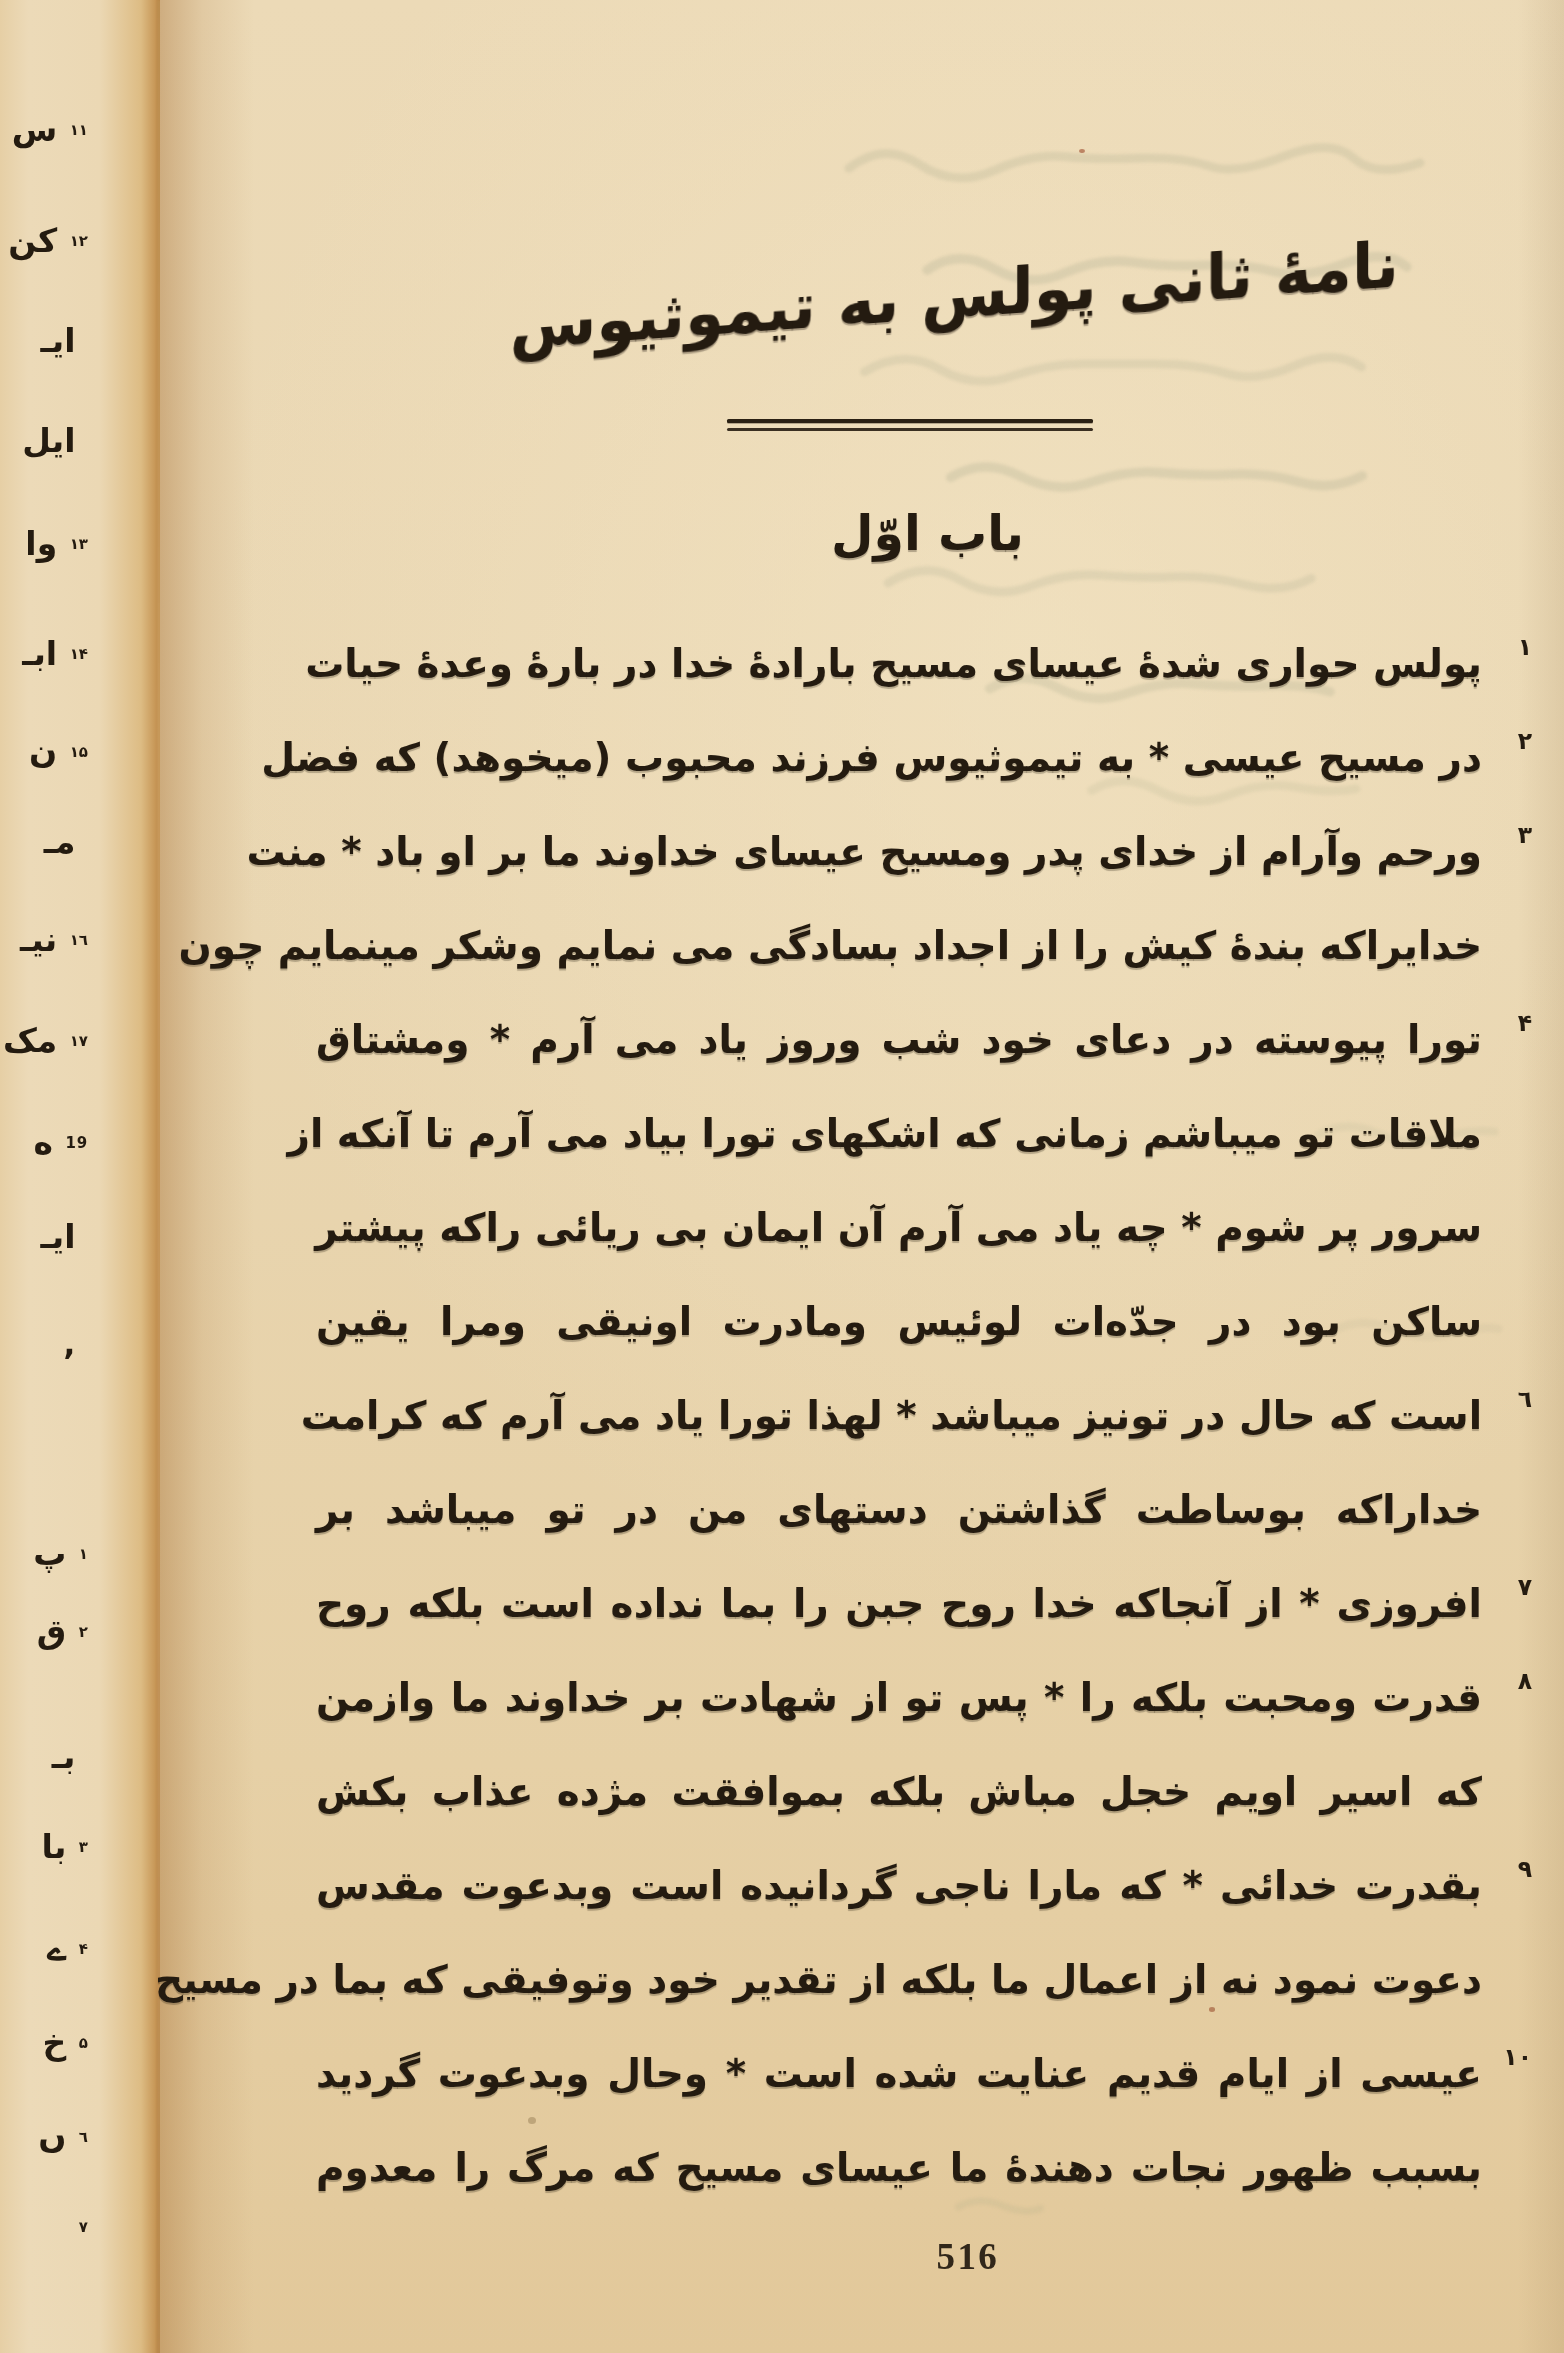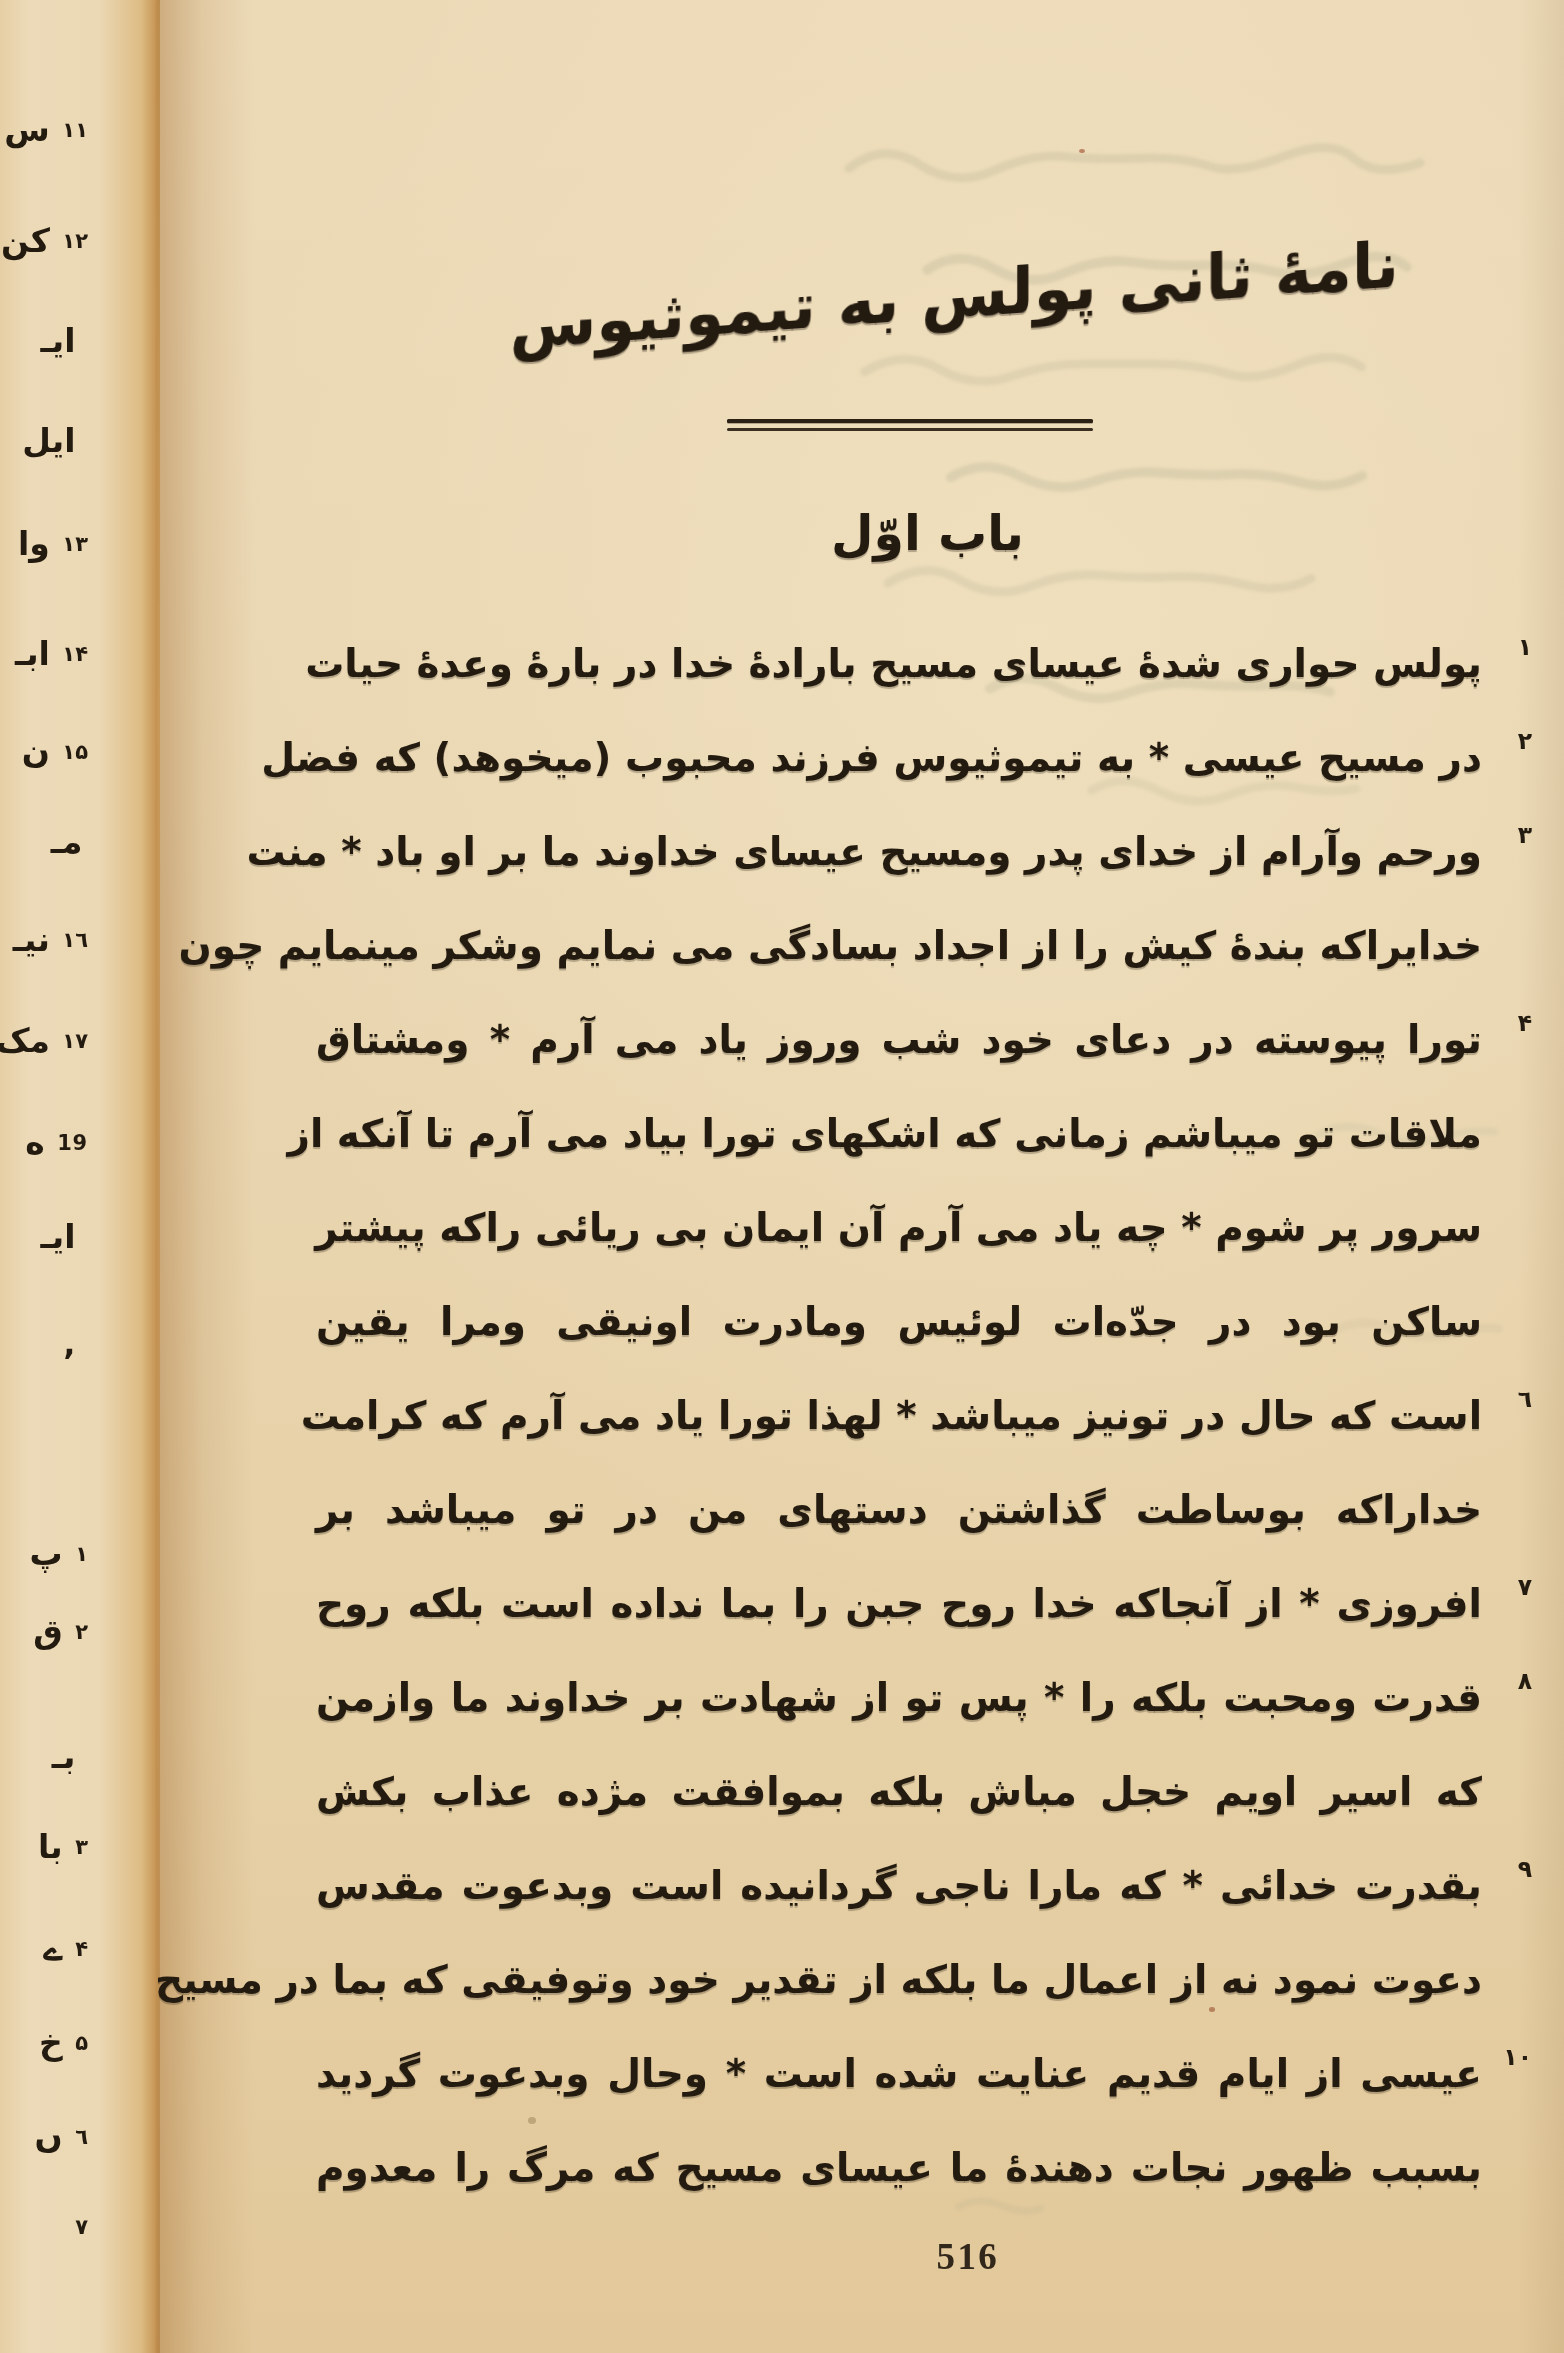--- a/index.html
+++ b/index.html
@@ -16,21 +16,21 @@
     position:absolute;left:0;top:0;width:160px;height:2354px;
     background:
       linear-gradient(90deg,#e6cfa5 0%,#ecdab8 18%,#ebd8b4 62%,#ddbc84 88%,#c79757 97%,#b57f3e 100%);
   }
   .frag-row{
     position:absolute;left:0;width:88px;height:55px;
     direction:rtl;display:flex;align-items:center;gap:12.5px;
     overflow:visible;white-space:nowrap;
     color:#241c11;
   }
-  .frag-num{font-size:21px;font-weight:bold;letter-spacing:0.8px;}
+  .frag-num{font-size:15px;font-weight:bold;letter-spacing:0.8px;}
   .frag-text{font-size:33px;font-weight:bold;}
 
   
   .gutter-line{
     position:absolute;left:157px;top:0;width:3.9px;height:2354px;
     background:linear-gradient(180deg,#bc8e50 0%,#c89a5c 30%,#c3945a 70%,#b98a4e 100%);
     filter:blur(0.8px);
   }
   .gutter-shadow{
     position:absolute;left:161px;top:0;width:94px;height:2354px;
@@ -143,21 +143,21 @@
       <div class="frag-row ink" style="top: 626px;">
         <span class="frag-num">۱۴</span>
         <span class="frag-text">ابـ</span>
       </div>
 
       <div class="frag-row ink" style="top: 724px;">
         <span class="frag-num">۱۵</span>
         <span class="frag-text">ن</span>
       </div>
 
-      <div class="frag-row ink" style="top: 814px; padding-left: 7px;">
+      <div class="frag-row ink" style="top: 814px;">
         <span class="frag-num"></span>
         <span class="frag-text">مـ</span>
       </div>
 
       <div class="frag-row ink" style="top: 912px;">
         <span class="frag-num">۱٦</span>
         <span class="frag-text">نیـ</span>
       </div>
 
       <div class="frag-row ink" style="top: 1013px;">

